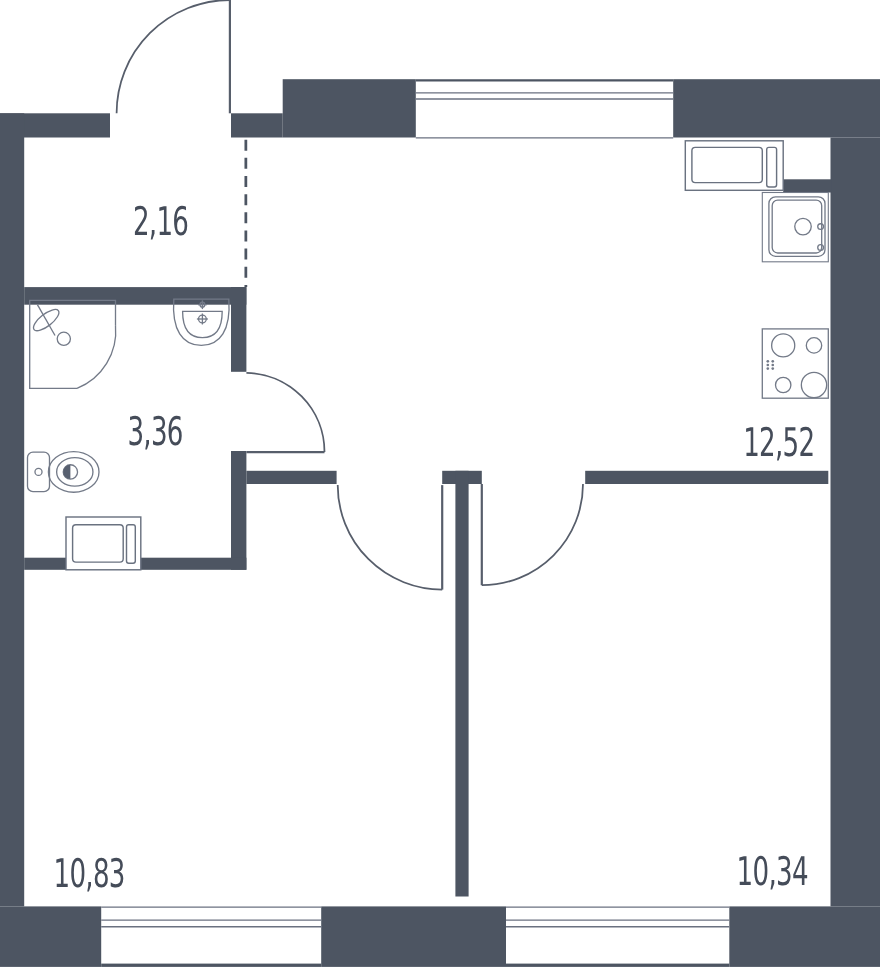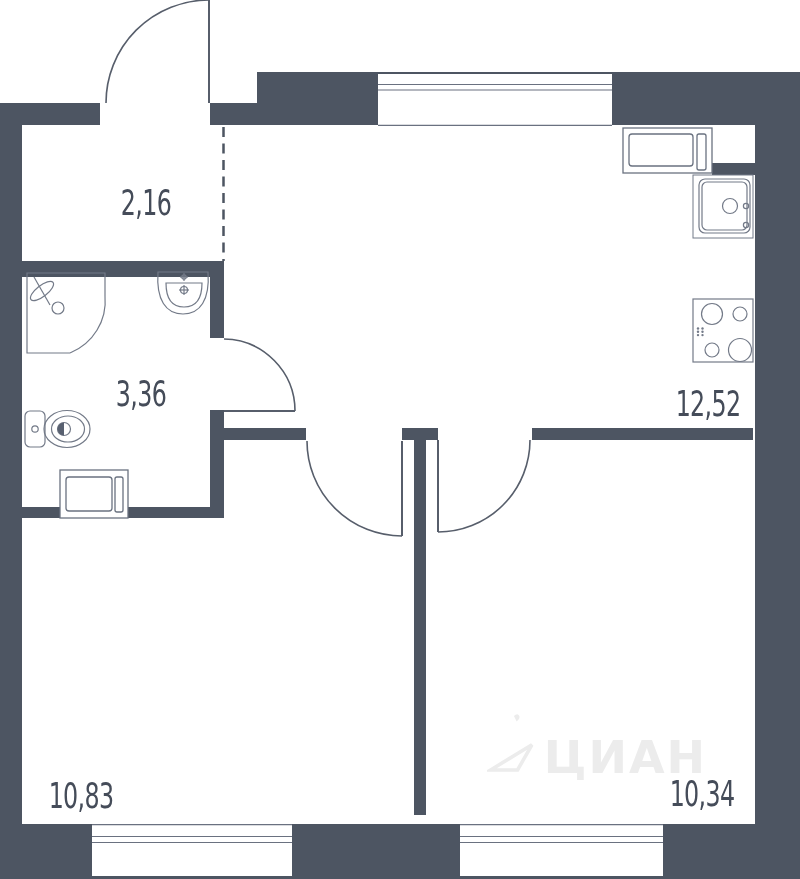--- a/index.html
+++ b/index.html
@@ -158,21 +158,14 @@
       </g>
     </g>
   </svg>
 
   <div class="area-label" style="left:146px; top:202px;">2,16</div>
   <div class="area-label" style="left:141px; top:393px;">3,36</div>
   <div class="area-label" style="left:708px; top:403px;">12,52</div>
   <div class="area-label" style="left:81px;  top:795px;">10,83</div>
   <div class="area-label" style="left:702px; top:793px;">10,34</div>
 
-  <div class="watermark">
-    <svg width="52" height="68" viewBox="0 0 52 68">
-      <path d="M30,4 q4,-4 6,0 q1,3 -3,6 z" fill="#ececec"></path>
-      <path d="M4,64 L50,36 L34,64 Z" fill="none" stroke="#ececec" stroke-width="4"></path>
-    </svg>
-    <div class="watermark-text">ЦИАН</div>
-  </div>
 
 </div>
 
 </body></html>

